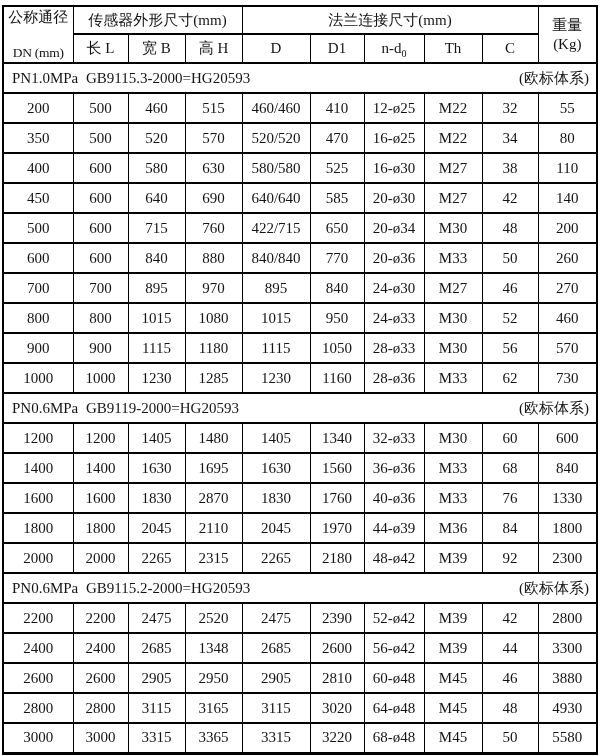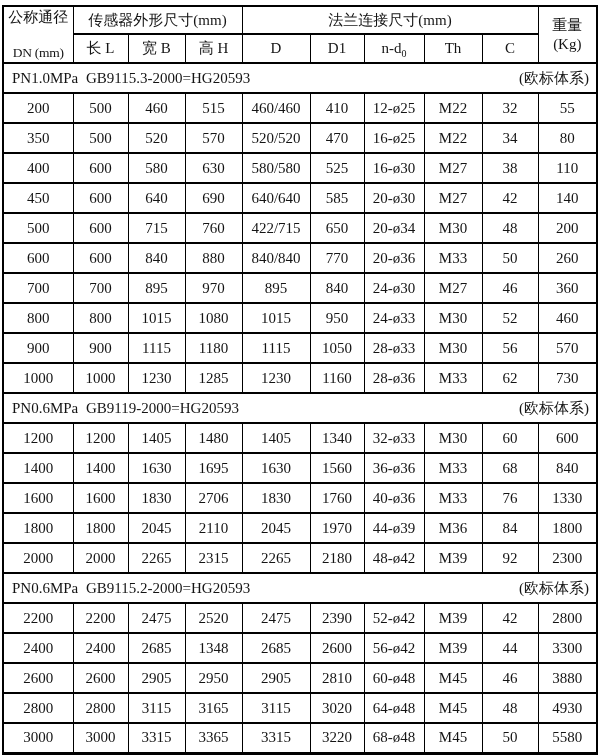--- a/index.html
+++ b/index.html
@@ -187,21 +187,21 @@
         <tr>
           <td>700</td>
           <td>700</td>
           <td>895</td>
           <td>970</td>
           <td>895</td>
           <td>840</td>
           <td>24-ø30</td>
           <td>M27</td>
           <td>46</td>
-          <td>360</td>
+          <td>270</td>
         </tr>
         <tr>
           <td>800</td>
           <td>800</td>
           <td>1015</td>
           <td>1080</td>
           <td>1015</td>
           <td>950</td>
           <td>24-ø33</td>
           <td>M30</td>
@@ -262,21 +262,21 @@
           <td>1560</td>
           <td>36-ø36</td>
           <td>M33</td>
           <td>68</td>
           <td>840</td>
         </tr>
         <tr>
           <td>1600</td>
           <td>1600</td>
           <td>1830</td>
-          <td>2706</td>
+          <td>2870</td>
           <td>1830</td>
           <td>1760</td>
           <td>40-ø36</td>
           <td>M33</td>
           <td>76</td>
           <td>1330</td>
         </tr>
         <tr>
           <td>1800</td>
           <td>1800</td>

